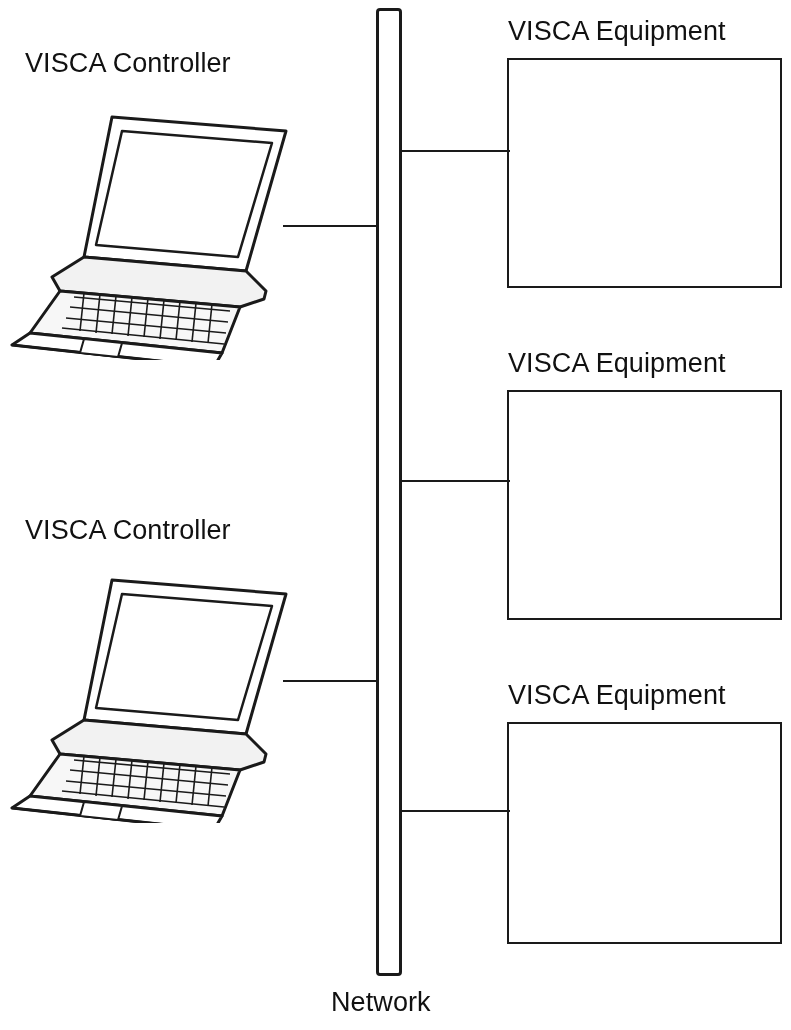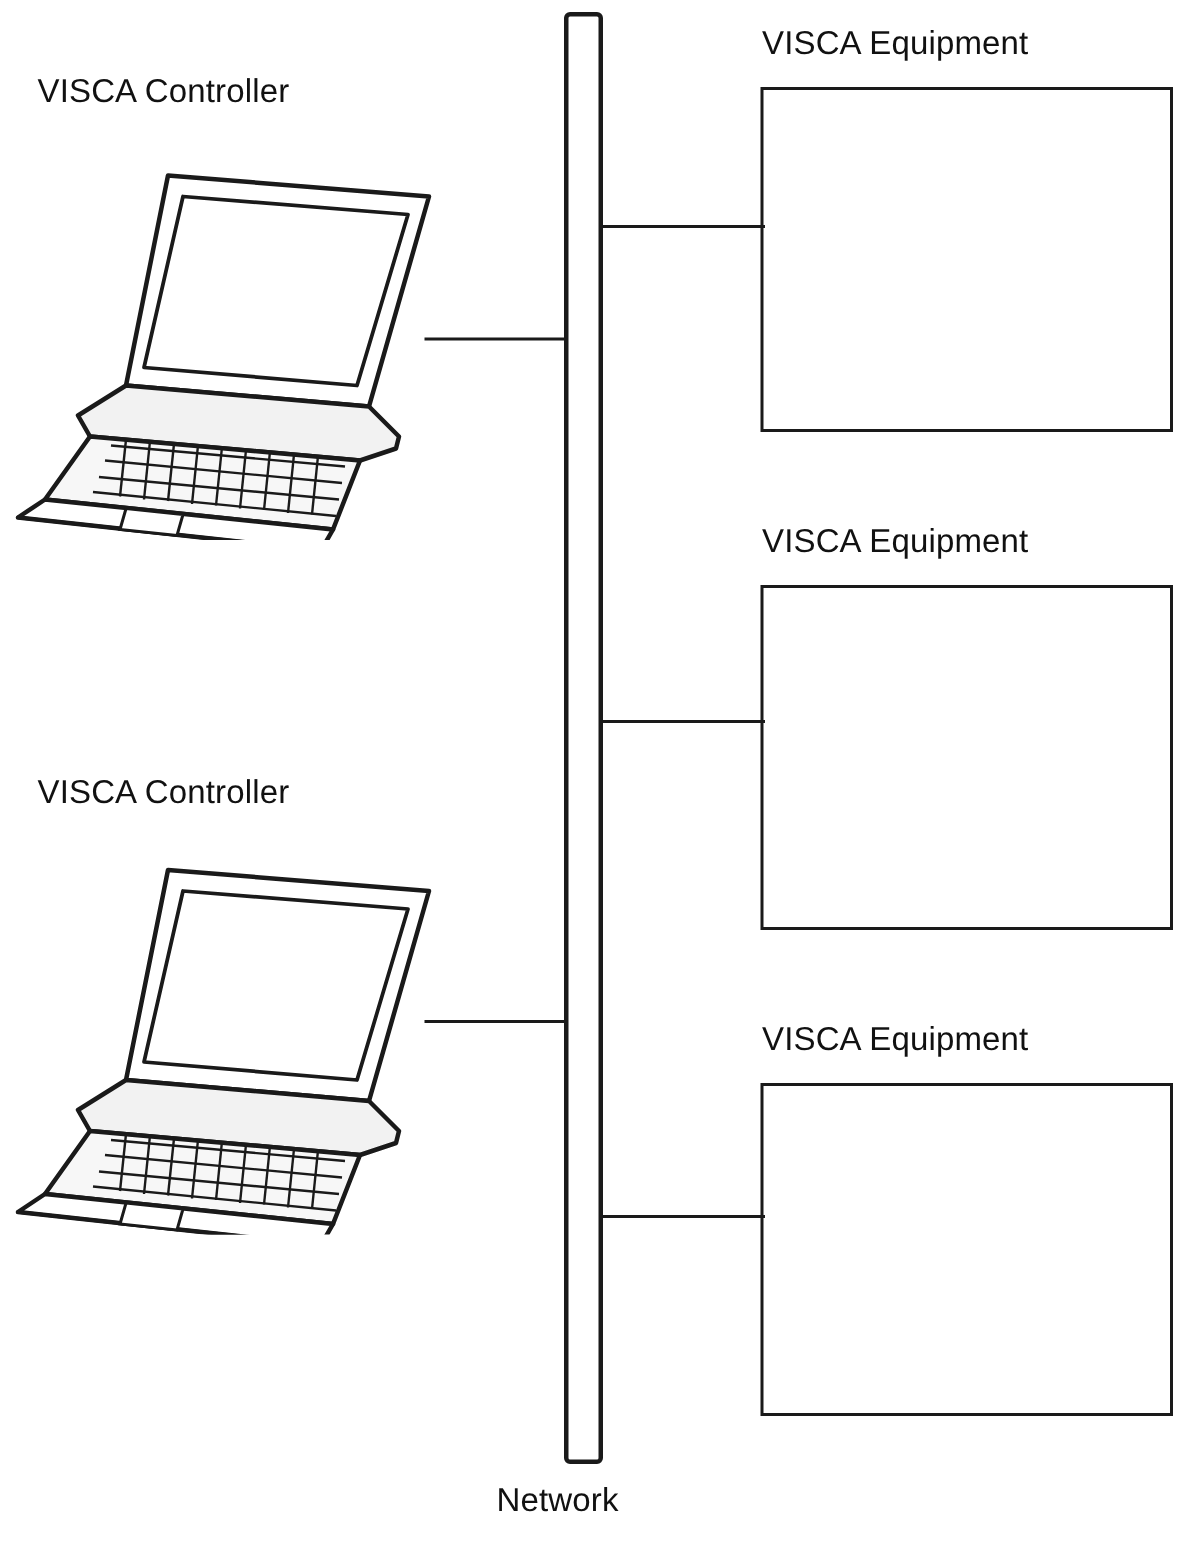--- a/index.html
+++ b/index.html
@@ -18,21 +18,21 @@
   #diagram-root {
     position: absolute;
     left: 0;
     top: 0;
     width: 791px;
     height: 1030px;
   }
   .label {
     position: absolute;
     font-family: "Liberation Sans", sans-serif;
-    font-size: 22px;
+    font-size: 27px;
     color: #111111;
     white-space: nowrap;
     letter-spacing: 0.1px;
   }
   .label-ctrl-1 { left: 25px;  top: 48px; }
   .label-ctrl-2 { left: 25px;  top: 515px; }
   .label-eq-1   { left: 508px; top: 16px; }
   .label-eq-2   { left: 508px; top: 348px; }
   .label-eq-3   { left: 508px; top: 680px; }
   .label-network{ left: 331px; top: 987px; }

